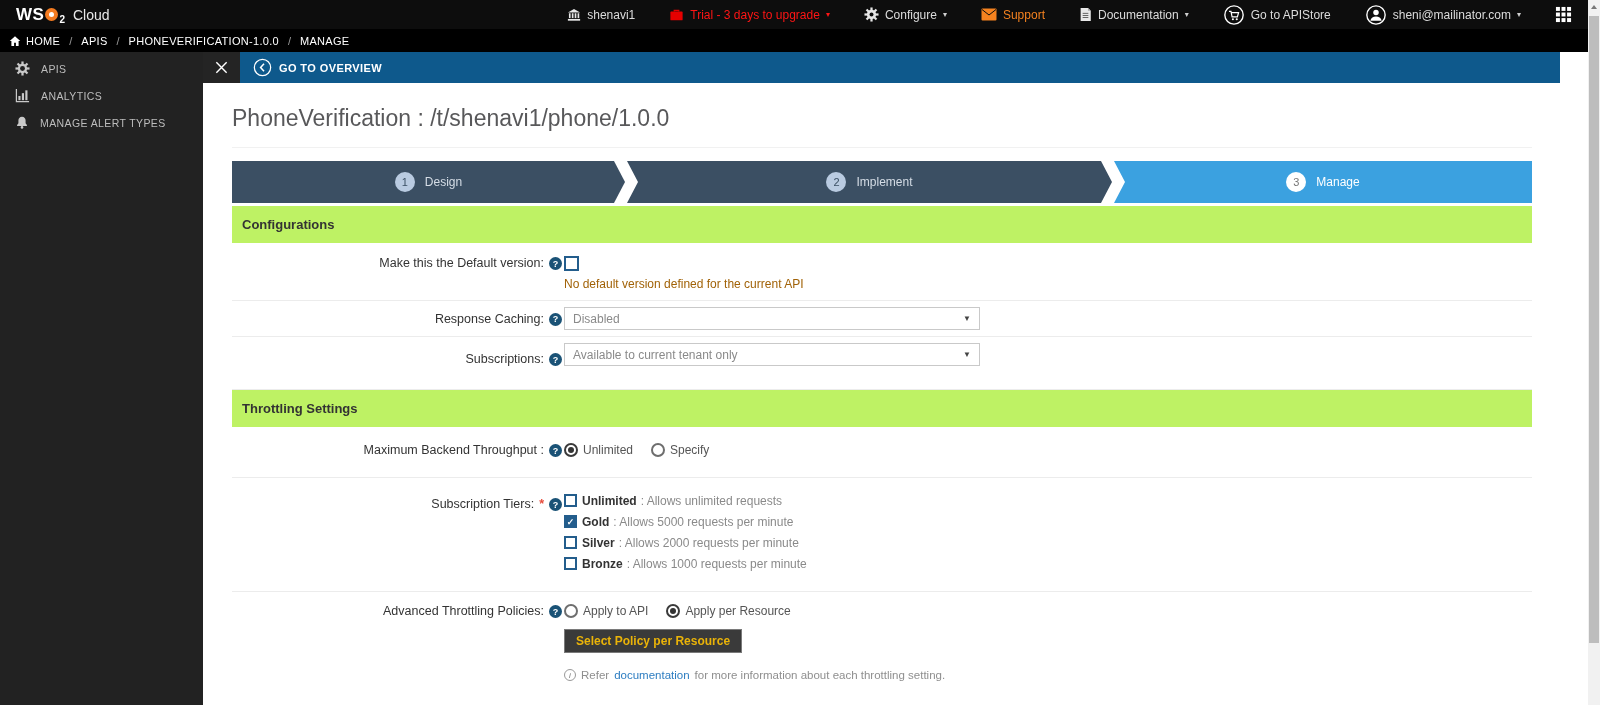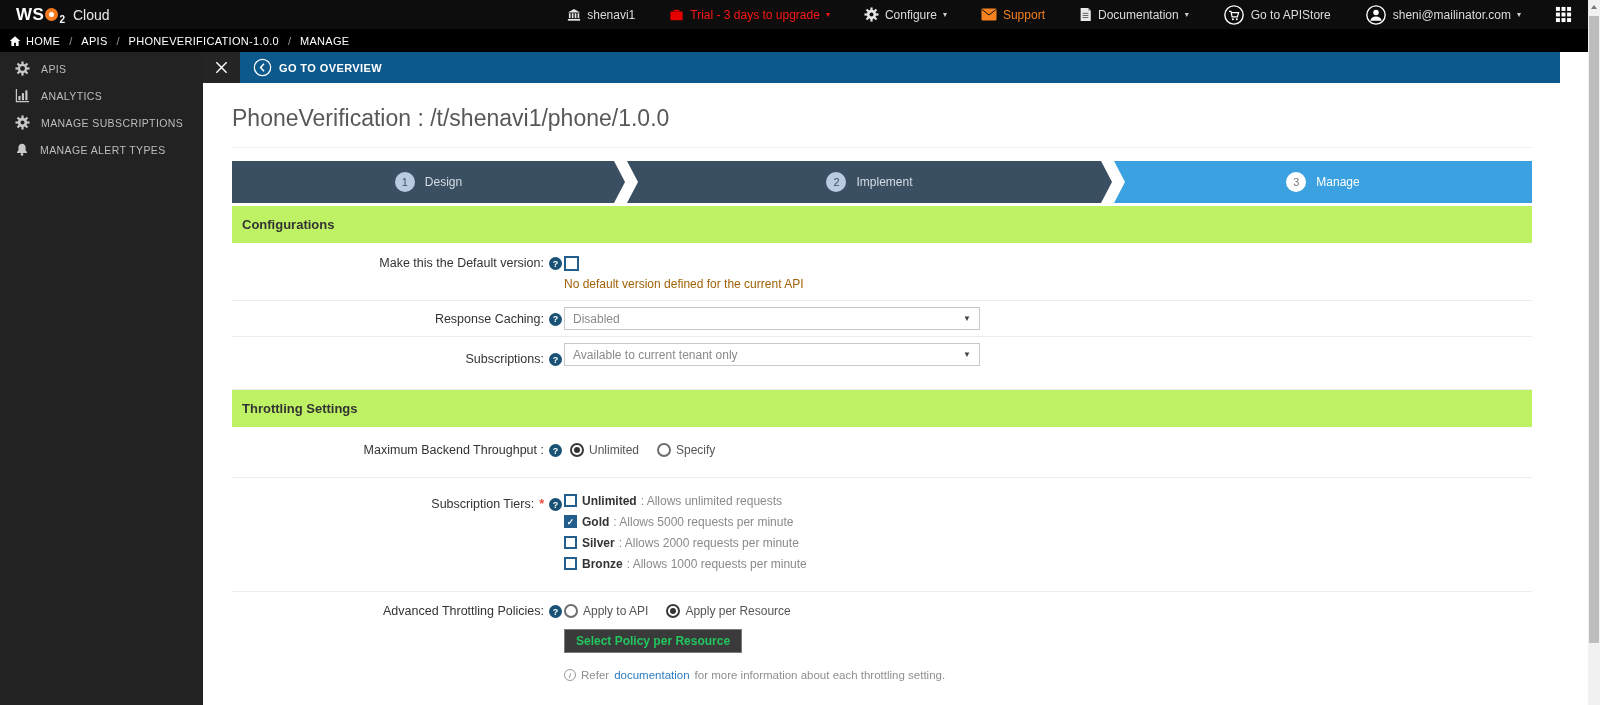--- a/index.html
+++ b/index.html
@@ -77,38 +77,38 @@
   .row-default { padding:13px 0 9px; }
   .cbx { width:15px; height:15px; border:2px solid #235d8c; background:#fff; cursor:pointer; }
   .helper { margin-top:6px; font-size:12px; color:#a16207; }
 
   .row-select { padding:6px 0; align-items:center; }
   .row-select-last { padding:6px 0 23px; align-items:flex-start; }
   .sel { width:416px; height:23px; border:1px solid #c9c9c9; background:#fff; display:flex; align-items:center;
             justify-content:space-between; padding:0 8px; font-size:12px; color:#8a8a8a; cursor:pointer; }
   .sel-arrow { font-size:8px; color:#444; }
 
-  .row-radio { padding:16px 0 20px;gap:6px; }
+  .row-radio { padding:16px 0 20px; }
   .radio-group { display:flex; align-items:center; gap:18px; }
   .radio-opt { display:flex; align-items:center; gap:5px; font-size:12px; color:#555; cursor:pointer; }
   .radio { width:14px; height:14px; border:2px solid #6e6e6e; border-radius:50%; position:relative; flex-shrink:0; }
   .radio.sel-on { border-color:#3a3a3a; }
   .radio.sel-on::after { content:""; position:absolute; left:2px; top:2px; width:6px; height:6px;
             background:#333; border-radius:50%; }
 
   .row-tiers { padding:12px 0 17px; }
   .tier { display:flex; align-items:center; height:21px; font-size:12px; cursor:pointer; }
   .cb { width:13px; height:13px; border:2px solid #235d8c; background:#fff; display:flex; align-items:center;
             justify-content:center; margin-right:5px; flex-shrink:0; }
   .cb.checked { background:#235d8c; color:#fff; font-size:9px; font-weight:700; }
   .tname { font-weight:700; color:#333; }
   .tdesc { color:#8a8a8a; margin-left:4px; }
 
   .row-adv { padding:12px 0 30px; border-bottom:none; }
-  .dark-btn { display:inline-block; margin-top:11px; background:#3a3a3a; border:1px solid #7a7a7a; color:#22c55e;
+  .dark-btn { display:inline-block; margin-top:11px; background:#3a3a3a; border:1px solid #7a7a7a; color:#eab308;
             font-size:12px; font-weight:700; font-family:"Liberation Sans",sans-serif; padding:4px 11px; cursor:pointer; }
   .note { margin-top:16px; display:flex; align-items:center; gap:5px; font-size:11.5px; color:#8f8f8f; }
   .iicon { width:12px; height:12px; border:1px solid #999; border-radius:50%; color:#777; font-size:8px;
             display:inline-flex; align-items:center; justify-content:center; font-style:italic; flex-shrink:0; }
   .doc-link { color:#2d7dc1; cursor:pointer; }
 
   
   .scrollbar { position:absolute; right:0; top:0; width:12px; height:705px; background:#f1f1f1; }
   .scroll-up { position:absolute; top:5px; left:3px; width:0; height:0; border-left:3px solid transparent;
             border-right:3px solid transparent; border-bottom:4px solid #777; }
@@ -244,33 +244,20 @@
     <div class="side-item">
       <svg class="icon-svg" width="15" height="15" viewBox="0 0 16 16">
           <path d="M1.5 1v13.5H15" stroke="#c9c9c9" stroke-width="1.3" fill="none"></path>
           <rect x="3.6" y="8.5" width="2.3" height="4.5" fill="#c9c9c9"></rect>
           <rect x="7.3" y="5.5" width="2.3" height="7.5" fill="#c9c9c9"></rect>
           <rect x="11" y="2.5" width="2.3" height="10.5" fill="#c9c9c9"></rect>
         </svg>
       <span>ANALYTICS</span>
     </div>
     <div class="side-item">
-      <svg class="icon-svg" width="15" height="15" viewBox="0 0 16 16">
-          <g fill="#c9c9c9">
-            <rect x="6.8" y="0.5" width="2.4" height="15"></rect>
-            <rect x="0.5" y="6.8" width="15" height="2.4"></rect>
-            <rect x="6.8" y="0.5" width="2.4" height="15" transform="rotate(45 8 8)"></rect>
-            <rect x="6.8" y="0.5" width="2.4" height="15" transform="rotate(-45 8 8)"></rect>
-          </g>
-          <circle cx="8" cy="8" r="5" fill="#c9c9c9"></circle>
-          <circle cx="8" cy="8" r="2.1" fill="#222"></circle>
-        </svg>
-      <span>MANAGE SUBSCRIPTIONS</span>
-    </div>
-    <div class="side-item">
       <svg class="icon-svg" width="14" height="15" viewBox="0 0 16 16">
           <path d="M8 1.3c-2.7 0-4.1 2-4.1 4.4v3.1L2.4 10.9v1h11.2v-1l-1.5-2.1V5.7c0-2.4-1.4-4.4-4.1-4.4z" fill="#c9c9c9"></path>
           <circle cx="8" cy="13.6" r="1.5" fill="#c9c9c9"></circle>
         </svg>
       <span>MANAGE ALERT TYPES</span>
     </div>
   </div>
 
   <div class="actionrow">
     <div class="xbtn">

